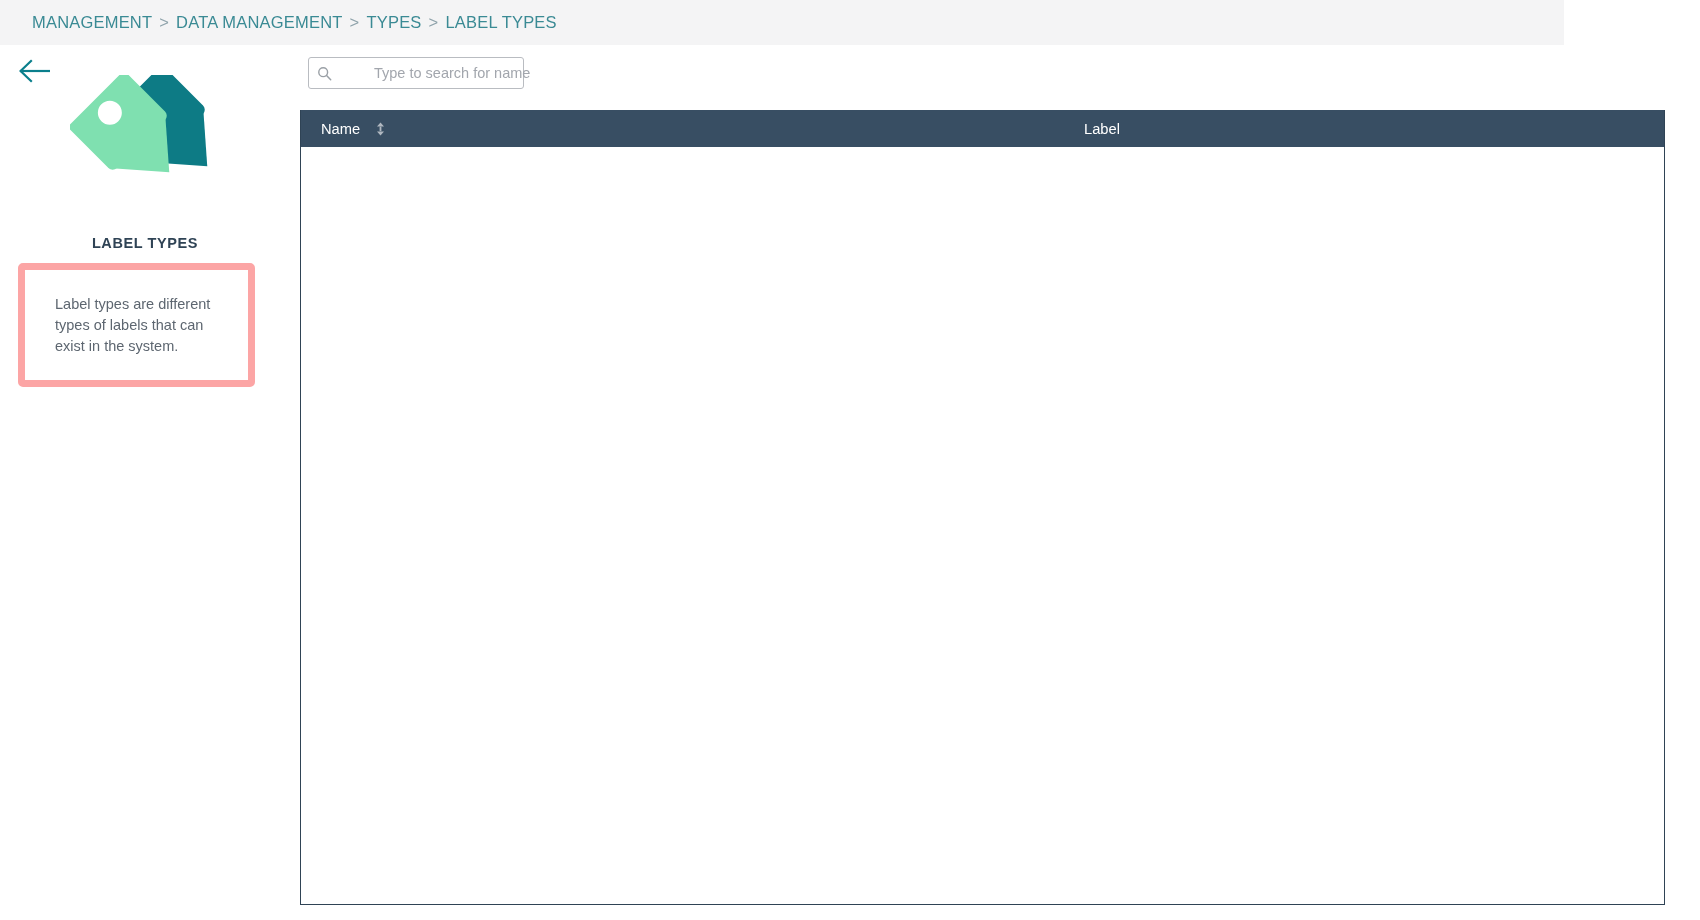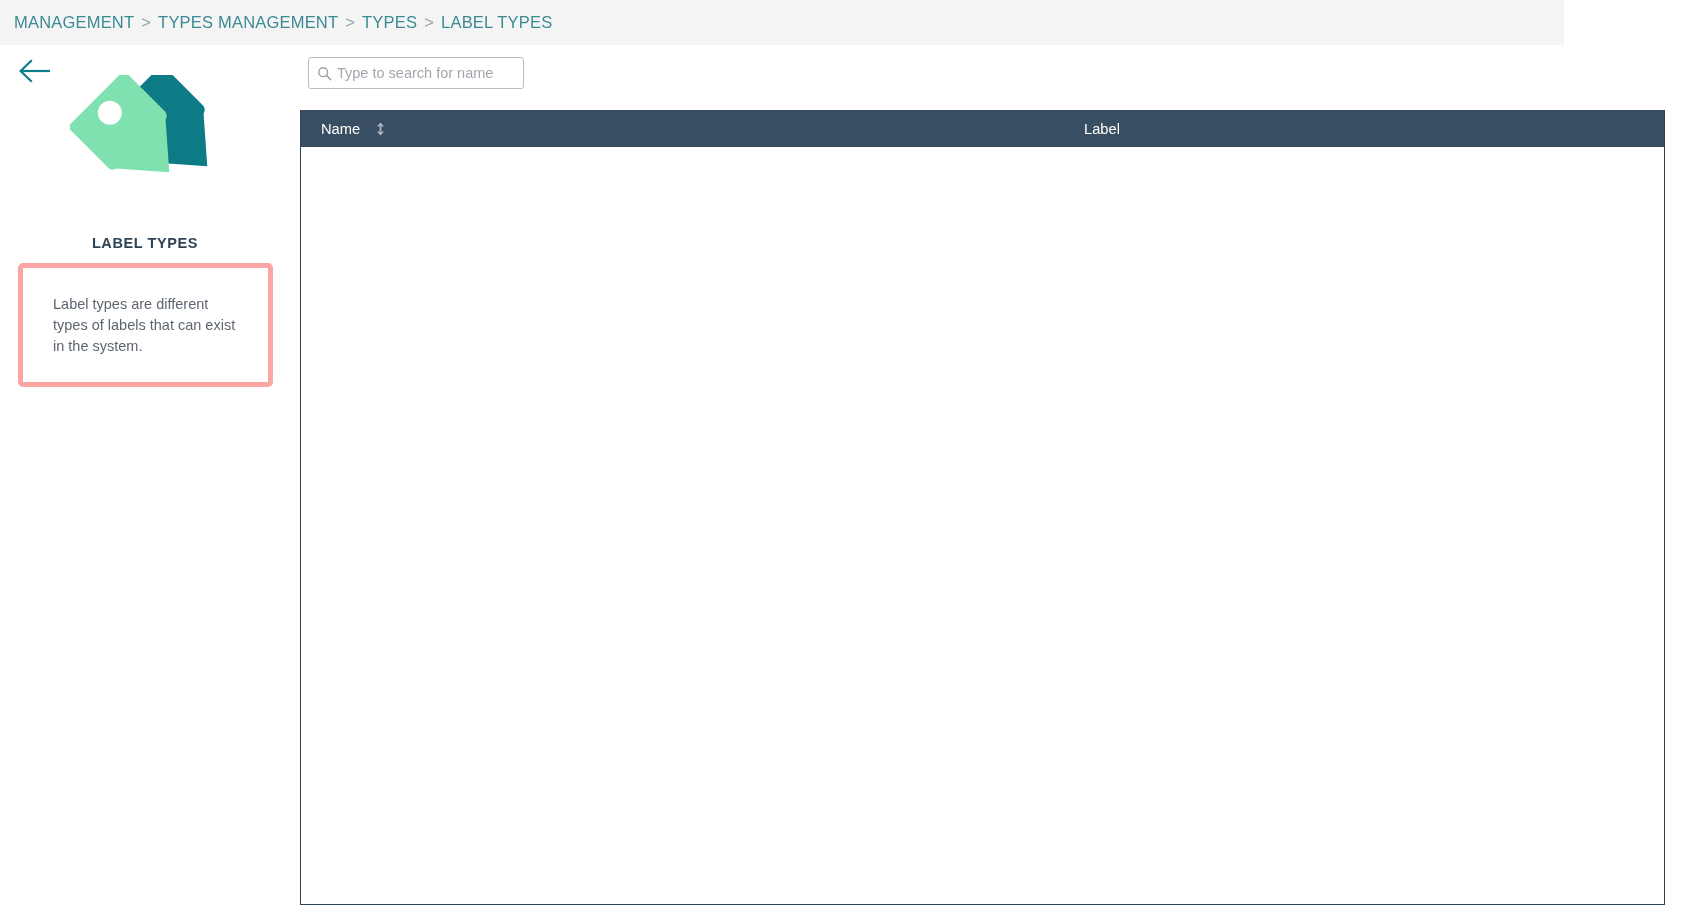--- a/index.html
+++ b/index.html
@@ -19,21 +19,21 @@
   .breadcrumb-bar {
     position: absolute;
     left: 0;
     top: 0;
     width: 1564px;
     height: 45px;
     background: #f4f4f5;
     display: flex;
     align-items: center;
     box-sizing: border-box;
-    padding-left: 14px;
+    padding-left: 32px;
   }
   .breadcrumb {
     display: flex;
     align-items: center;
     font-size: 16.5px;
     letter-spacing: 0.2px;
     color: #2c7a85;
   }
   .breadcrumb .crumb {
     color: #3a8a94;
@@ -77,23 +77,23 @@
     text-align: center;
     font-size: 14.5px;
     font-weight: bold;
     letter-spacing: 0.6px;
     color: #2f4355;
   }
   .desc-card {
     position: absolute;
     left: 18px;
     top: 218px;
-    width: 255px;
+    width: 237px;
     height: 124px;
-    border: 5px solid #fca5a5;
+    border: 7px solid #fca5a5;
     border-radius: 5px;
     background: #fff;
     box-sizing: border-box;
     display: flex;
     align-items: center;
   }
   .desc-text {
     padding: 0 30px 0 30px;
     font-size: 14.5px;
     line-height: 21px;
@@ -130,20 +130,21 @@
   .search-input {
     flex: 1 1 auto;
     border: none;
     outline: none;
     font-family: "Liberation Sans", sans-serif;
     font-size: 14.5px;
     color: #4a4f57;
     background: transparent;
     padding: 0;
     height: 44px;
+    margin-left: 37px;
   }
   .search-input::placeholder { color: #a2a6ad; }
 
   .table-wrap {
     position: absolute;
     left: 0;
     top: 65px;
     width: 1365px;
     height: 795px;
     background: #fff;
@@ -195,21 +196,21 @@
     gap: 0;
   }
 </style>
 </head>
 <body>
 
 <div class="breadcrumb-bar">
   <div class="breadcrumb">
     <span class="crumb link">MANAGEMENT</span>
     <span class="sep">&gt;</span>
-    <span class="crumb link">TYPES MANAGEMENT</span>
+    <span class="crumb link">DATA MANAGEMENT</span>
     <span class="sep">&gt;</span>
     <span class="crumb link">TYPES</span>
     <span class="sep">&gt;</span>
     <span class="crumb">LABEL TYPES</span>
   </div>
 </div>
 
 <div class="left-panel">
 
   <div class="back-arrow">

